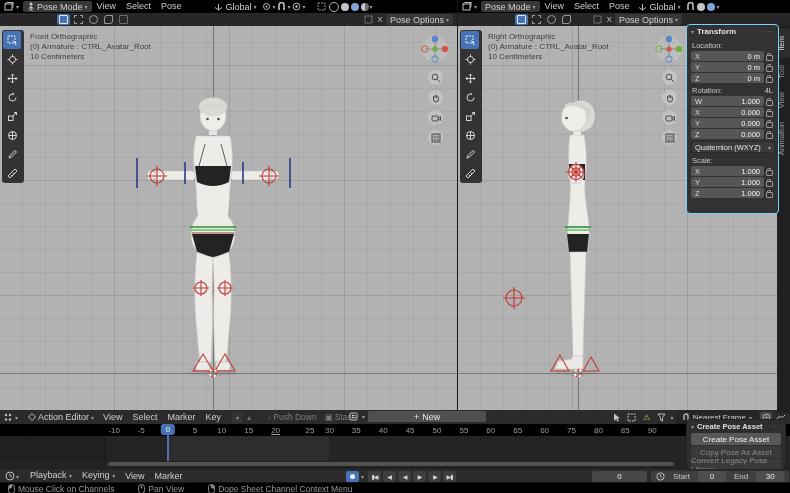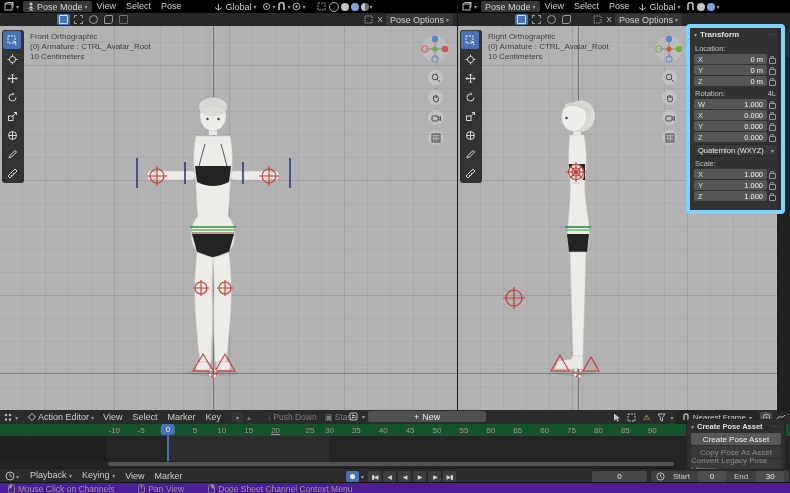--- a/index.html
+++ b/index.html
@@ -29,38 +29,38 @@
   .axis-v{position:absolute;top:0;bottom:0;width:1px;background:rgba(70,70,70,.55);}
   .axis-h{position:absolute;left:0;right:0;height:1px;background:rgba(70,70,70,.5);}
   .ovl{position:absolute;font-size:8px;color:#3e3e3e;line-height:10px;}
   .tools{position:absolute;width:20px;background:rgba(40,40,40,.92);border-radius:3px;padding:1px;display:flex;flex-direction:column;gap:1px;}
   .tool{width:18px;height:18px;border-radius:2px;display:flex;align-items:center;justify-content:center;}
   .tool.active{background:#4772b3;}
   .tool svg{display:block;}
   .gizmo-stack{position:absolute;display:flex;flex-direction:column;gap:5px;align-items:center;}
   .gico{width:15px;height:15px;border-radius:50%;background:rgba(255,255,255,.22);display:flex;align-items:center;justify-content:center;}
   
-  .npanel{position:absolute;left:686px;top:24px;width:91px;background:rgba(45,45,45,.97);border-radius:4px;border:4px solid #7dd3fc;padding-bottom:9px;z-index:5;}
+  .npanel{position:absolute;left:686px;top:24px;width:91px;background:rgba(45,45,45,.97);border-radius:4px;border:1px solid #7dd3fc;padding-bottom:15px;z-index:5;}
   .np-hdr{display:flex;align-items:center;height:13px;padding:0 4px;color:#e0e0e0;font-size:8px;}
   .np-sec{font-size:7.5px;color:#c3c3c3;margin:3px 5px 1px;display:flex;align-items:center;}
   .np-row{display:flex;align-items:center;height:10px;margin:1px 3px 0 4px;}
   .np-field{flex:1;display:flex;align-items:center;background:#565656;border-radius:2px;height:10px;}
   .np-axis{font-size:7.5px;color:#dcdcdc;margin-left:4px;}
   .np-val{font-size:7.5px;color:#f3f3f3;margin-left:auto;margin-right:4px;}
   .lockw{width:11px;display:flex;justify-content:center;}
   .lock{width:5px;height:4px;border:1px solid #9a9a9a;border-radius:1px;position:relative;margin-top:3px;}
   .lock::before{content:"";position:absolute;left:0px;top:-3px;width:2px;height:2px;border:1px solid #9a9a9a;border-bottom:none;border-radius:2px 2px 0 0;}
   .np-drop{display:flex;align-items:center;background:#3b3b3b;border:1px solid #2a2a2a;border-radius:2px;height:10px;margin:2px 3px 0 4px;color:#e5e5e5;font-size:7.5px;padding:0 3px;}
   .side-tabs{position:absolute;left:777px;top:26px;width:13px;height:384px;background:#202020;display:flex;flex-direction:column;padding-top:3px;z-index:4;}
   .side-tab{writing-mode:vertical-rl;transform:rotate(180deg);font-size:7.5px;color:#989898;padding:7px 0;width:13px;text-align:center;}
   .side-tab.active{background:#2d2d2d;color:#dadada;}
   
   .dope{position:absolute;left:0;top:410px;width:790px;height:58px;background:#232323;}
   .dope-hdr{position:absolute;left:0;top:0;width:790px;height:14px;background:#2b2b2b;display:flex;align-items:center;border-bottom:1px solid #1d1d1d;}
-  .dope-ruler{position:absolute;left:0;top:14px;width:790px;height:12px;background:#14532d;}
+  .dope-ruler{position:absolute;left:0;top:14px;width:790px;height:12px;background:#000000;}
   .tick{position:absolute;top:2px;transform:translateX(-50%);font-size:8px;color:#9b9b9b;}
   .chan-panel{position:absolute;left:0;top:14px;width:105px;height:37px;background:#202020;border-right:1px solid #191919;}
   .chan-grid{position:absolute;left:105px;top:26px;width:685px;height:25px;background:#242424;}
   .range-band{position:absolute;top:0;height:25px;background:#2d2d2d;}
   .playhead{position:absolute;top:14px;width:2px;height:37px;background:#4772b3;z-index:3;}
   .ph-badge{position:absolute;top:14px;transform:translateX(-50%);background:#4772b3;color:#fff;font-size:8px;line-height:11px;padding:0 5px;border-radius:3px;z-index:4;}
   .hscroll{position:absolute;left:105px;top:51px;width:685px;height:7px;}
   .hthumb{position:absolute;left:3px;top:1px;width:566px;height:4px;background:#515151;border-radius:2px;}
   .gbtn{color:#7e7e7e;font-size:8.5px;display:inline-flex;align-items:center;gap:2px;padding:0 4px;}
   .newbtn{display:inline-flex;align-items:center;justify-content:center;gap:3px;width:118px;height:11px;background:#505050;border-radius:2px;color:#e8e8e8;font-size:9px;}
@@ -68,21 +68,21 @@
   
   .cpa{position:absolute;left:686px;top:419px;width:98px;height:49px;background:#2e2e2e;border:1px solid #232323;border-radius:4px;overflow:hidden;z-index:6;}
   .cpa-btn{display:flex;align-items:center;justify-content:center;height:12px;border-radius:2px;margin:1px 4px;font-size:8px;}
   .cpa-btn.on{background:#585858;color:#efefef;}
   .cpa-btn.off{background:#3a3a3a;color:#8b8b8b;}
   
   .playbar{position:absolute;left:0;top:468px;width:790px;height:14px;background:#2b2b2b;border-top:1px solid #1e1e1e;display:flex;align-items:center;}
   .tbtn{display:inline-flex;align-items:center;justify-content:center;min-width:13px;height:11px;background:#3e3e3e;color:#d5d5d5;font-size:6px;letter-spacing:-1px;border-radius:2px;margin:0 1px;}
   .numf{display:inline-flex;align-items:center;justify-content:center;background:#474747;border-radius:2px;height:11px;color:#e8e8e8;font-size:8px;}
   
-  .status{position:absolute;left:0;top:482px;width:790px;height:11px;background:#4c1d95;display:flex;align-items:center;border-top:1px solid #141414;}
+  .status{position:absolute;left:0;top:482px;width:790px;height:11px;background:#000000;display:flex;align-items:center;border-top:1px solid #141414;}
   .stitem{display:inline-flex;align-items:center;gap:3px;color:#969696;font-size:8.5px;margin-right:24px;}
   .vsep{position:absolute;left:457px;top:0;width:1px;height:410px;background:#161616;z-index:2;}
 </style>
 </head>
 <body>
 
 <div id="app">
 
   <div class="vp-hdr" style="left:0;width:457px;">
     <div class="hrow">

